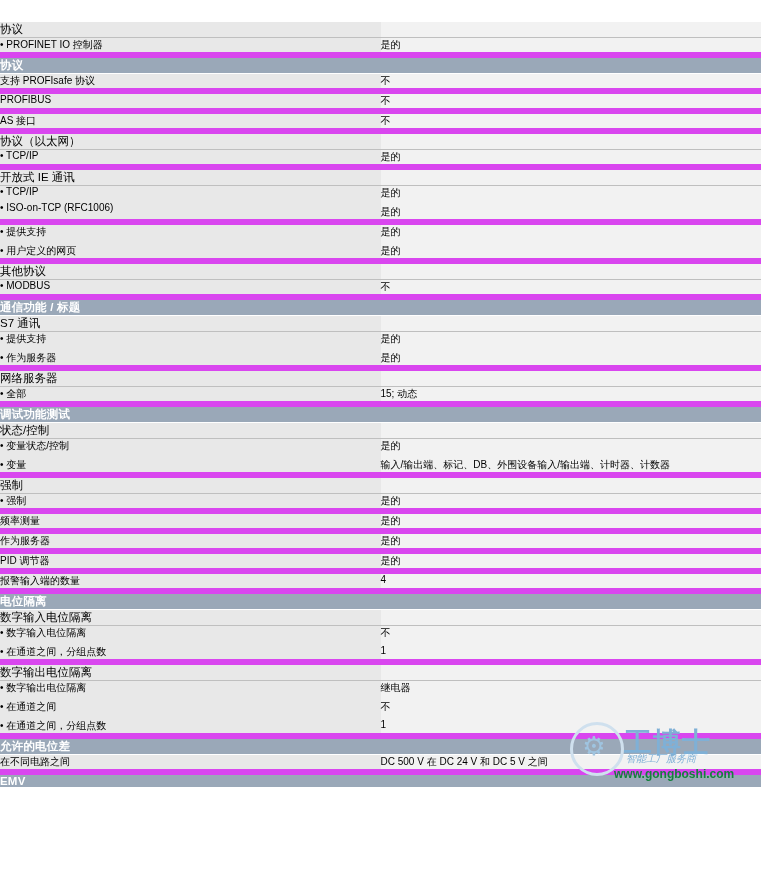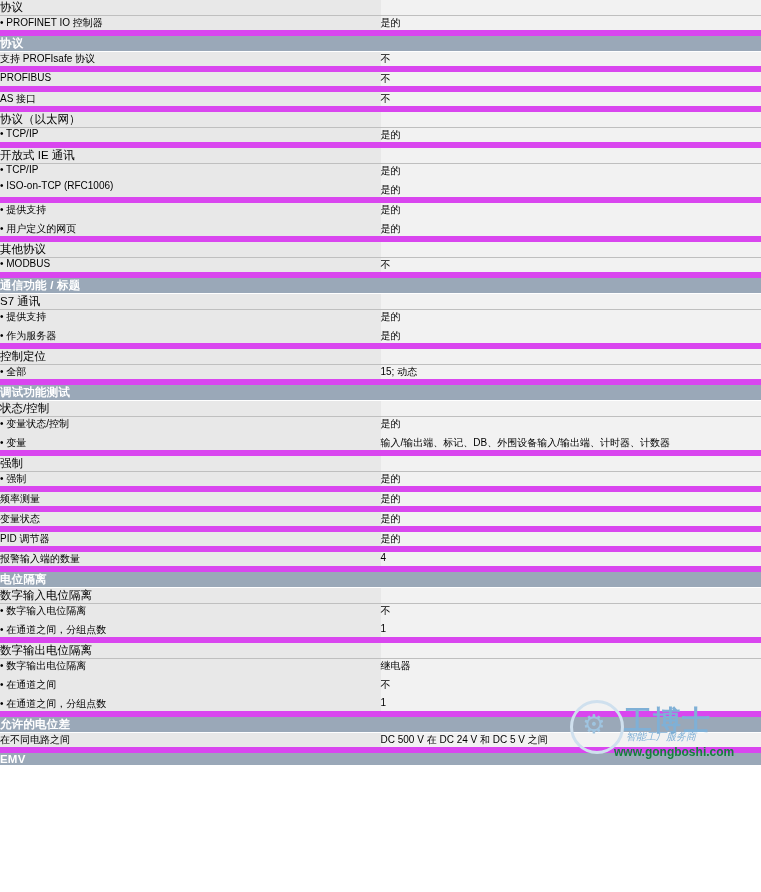--- a/index.html
+++ b/index.html
@@ -10,20 +10,21 @@
   body {
     width: 761px;
     font-family: "Liberation Sans", sans-serif;
     font-size: 12px;
     color: #000000;
   }
   #spec-table {
     width: 761px;
     border-collapse: collapse;
     table-layout: fixed;
+    margin-top: 22px;
   }
   #spec-table td {
     padding: 0;
     vertical-align: top;
   }
   
   tr.section > td {
     background: #9aa8b8;
     color: #ffffff;
     font-weight: bold;
@@ -221,21 +222,21 @@
           <div>• 提供支持</div>
           <div>• 作为服务器</div>
         </td>
         <td class="value plain">
           <div>是的</div>
           <div>是的</div>
         </td>
       </tr>
 
       <tr class="subhead">
-        <td class="sublabel">控制定位</td>
+        <td class="sublabel">网络服务器</td>
         <td class="subvalue"></td>
       </tr>
 
       <tr class="row">
         <td class="label">• 全部</td>
         <td class="value">15; 动态</td>
       </tr>
 
       <tr class="section">
         <td colspan="2">调试功能测试</td>
@@ -267,21 +268,21 @@
         <td class="value">是的</td>
       </tr>
 
 
       <tr class="row">
         <td class="label">频率测量</td>
         <td class="value">是的</td>
       </tr>
 
       <tr class="row">
-        <td class="label">变量状态</td>
+        <td class="label">作为服务器</td>
         <td class="value">是的</td>
       </tr>
 
       <tr class="row">
         <td class="label">PID 调节器</td>
         <td class="value">是的</td>
       </tr>
 
       <tr class="row">
         <td class="label">报警输入端的数量</td>

